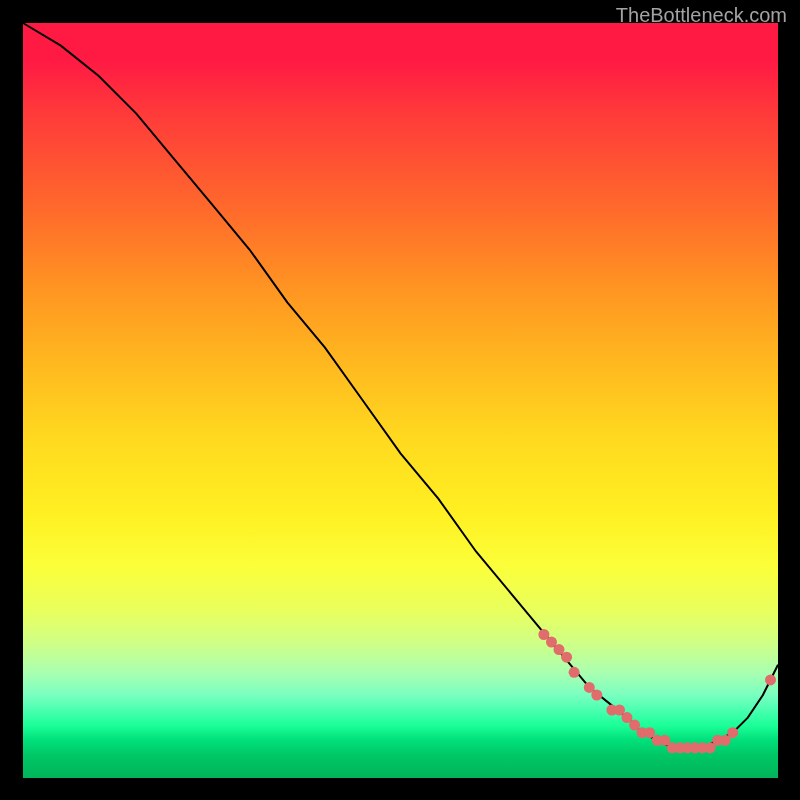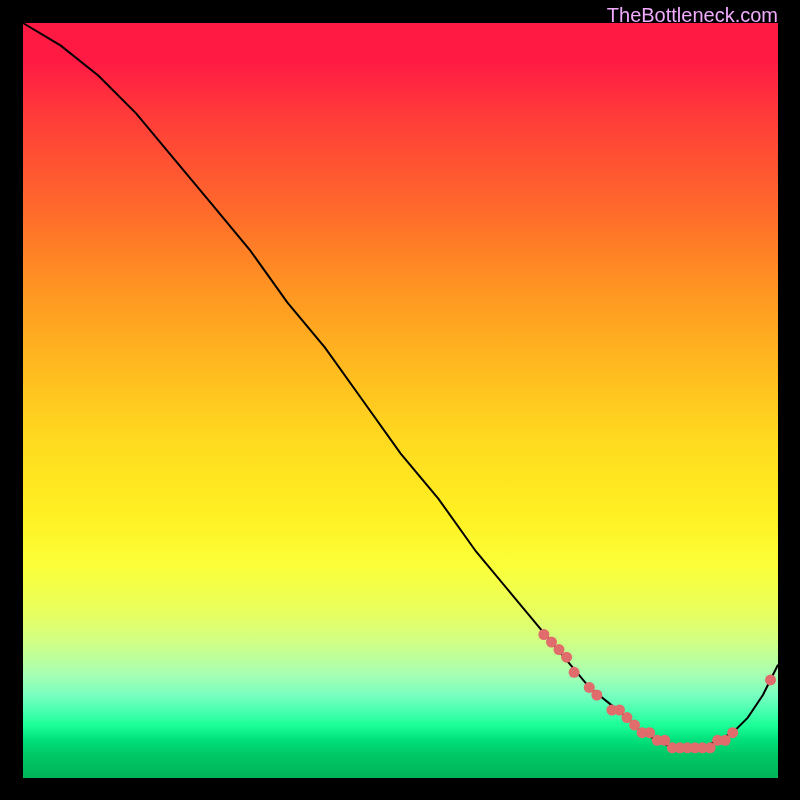--- a/index.html
+++ b/index.html
@@ -6,22 +6,22 @@
   body {
     width: 800px;
     height: 800px;
     background: #000;
     position: relative;
     font-family: Arial, sans-serif;
   }
   .watermark {
     position: absolute;
     top: 4px;
-    right: 22px;
-    color: #f0abfc;
+    right: 13px;
+    color: #a3a3a3;
     font-size: 20px;
     font-weight: 500;
     z-index: 10;
   }
   .chart-area {
     position: absolute;
     left: 23px;
     top: 23px;
     width: 755px;
     height: 755px;

